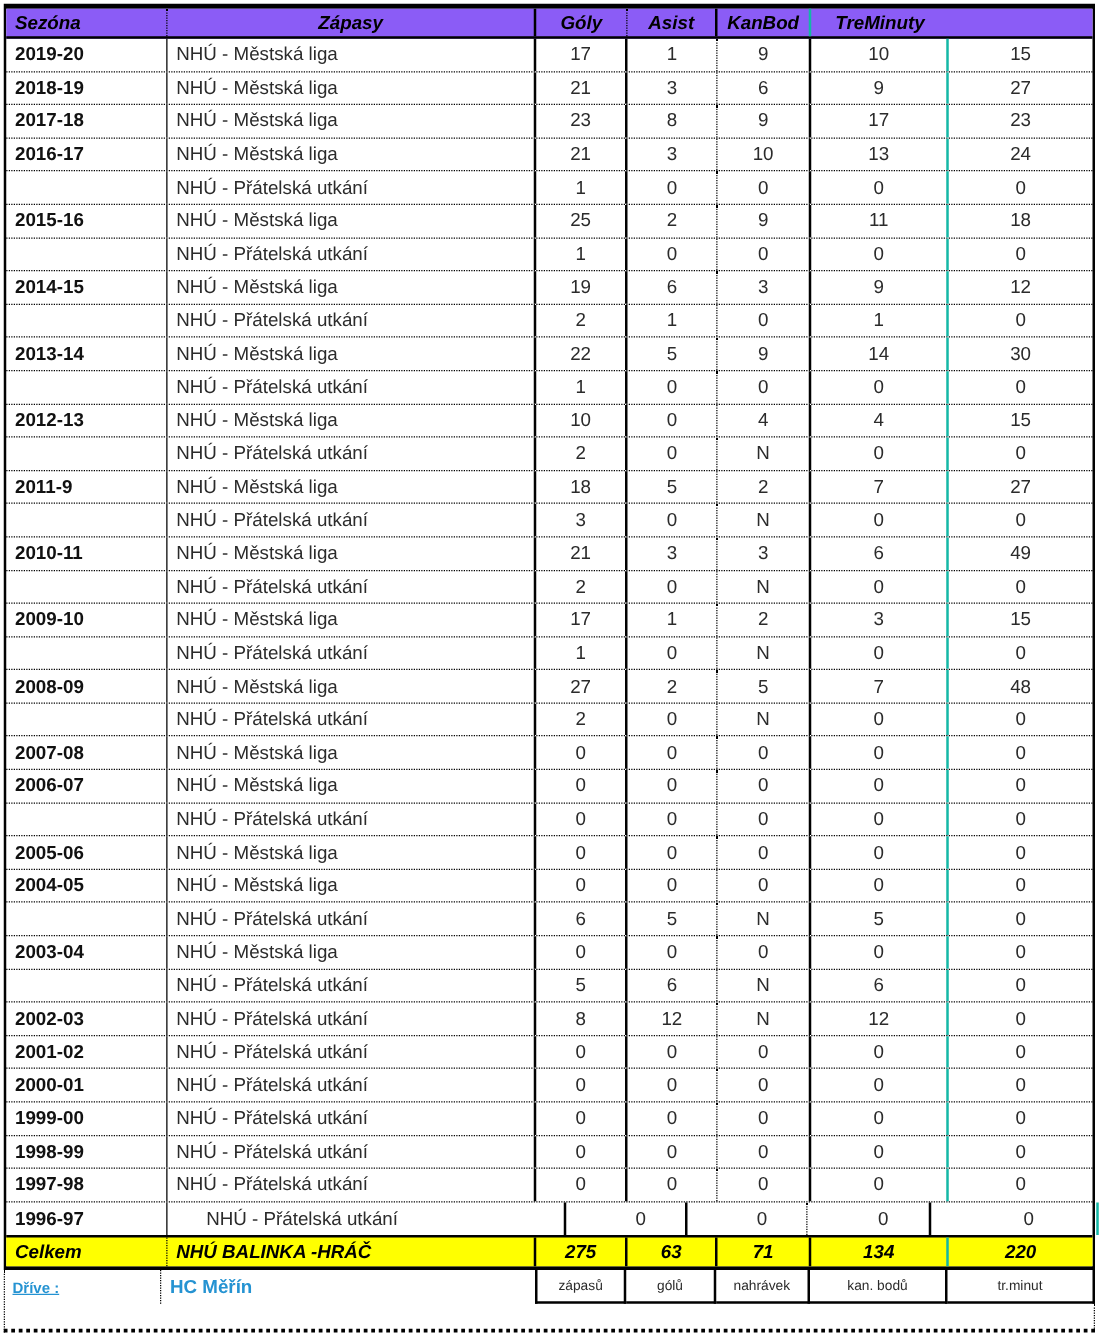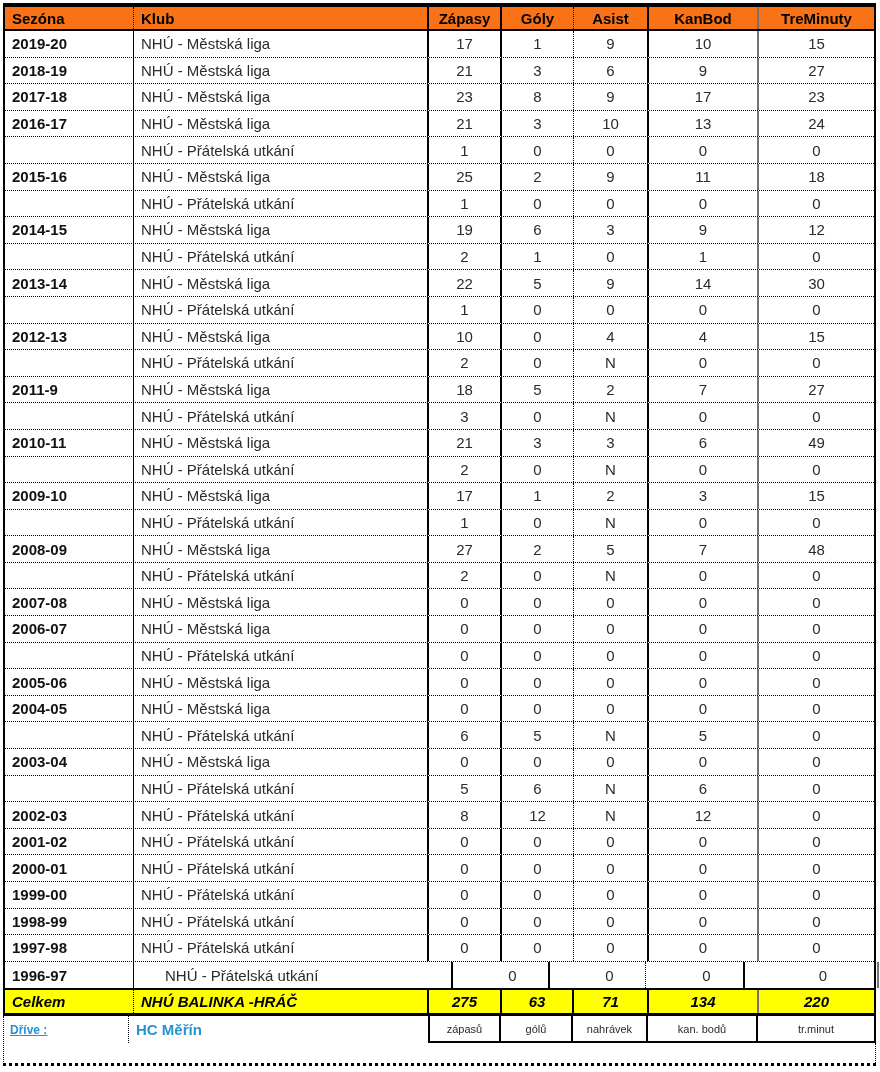--- a/index.html
+++ b/index.html
@@ -18,24 +18,24 @@
   .cell { display:flex; align-items:center; overflow:hidden; white-space:nowrap; }
   .num  { justify-content:center; }
   .pl   { padding-left:7px; }
 
   
   .c-sez  { border-right:1px solid #000; }
   .c-klub { border-right:2px solid #000; }
   .c-zap  { border-right:2px solid #000; }
   .c-gol  { border-right:1px dotted #000; }
   .c-asi  { border-right:2px solid #000; }
-  .c-kan  { border-right:2px solid #737373; }
-
-  
-  .hdr { height:24px; background:#f97316; border-bottom:2px solid #000; font-weight:bold; font-size:15px; color:#000; }
+  .c-kan  { border-right:2px solid #14b8a6; }
+
+  
+  .hdr { height:24px; background:#8b5cf6; border-bottom:2px solid #000; font-weight:bold; font-size:15px; color:#000;font-style:italic; }
   .hdr .c-sez { border-right:1px dotted #000; }
 
   
   .drow { height:26.6px; border-bottom:1px dotted #000; font-size:15px; }
   .drow:last-child { border-bottom:none;gap:24px; }
   .drow .season { font-weight:bold; color:#111; }
   .drow .club   { color:#2b2b2b; }
   .drow .num    { color:#2b2b2b; }
 
   
@@ -59,21 +59,20 @@
 </head>
 <body>
 
 <div class="sheet">
   <div class="tbl-wrap">
 
     <div class="main">
 
       <div class="g hdr">
         <div class="cell pl c-sez">Sezóna</div>
-        <div class="cell pl c-klub">Klub</div>
         <div class="cell num c-zap">Zápasy</div>
         <div class="cell num c-gol">Góly</div>
         <div class="cell num c-asi">Asist</div>
         <div class="cell num c-kan">KanBod</div>
         <div class="cell num">TreMinuty</div>
       </div>
 
       <div id="rows-container">
           <div class="g drow">
     <div class="cell pl season c-sez">2019-20</div>

